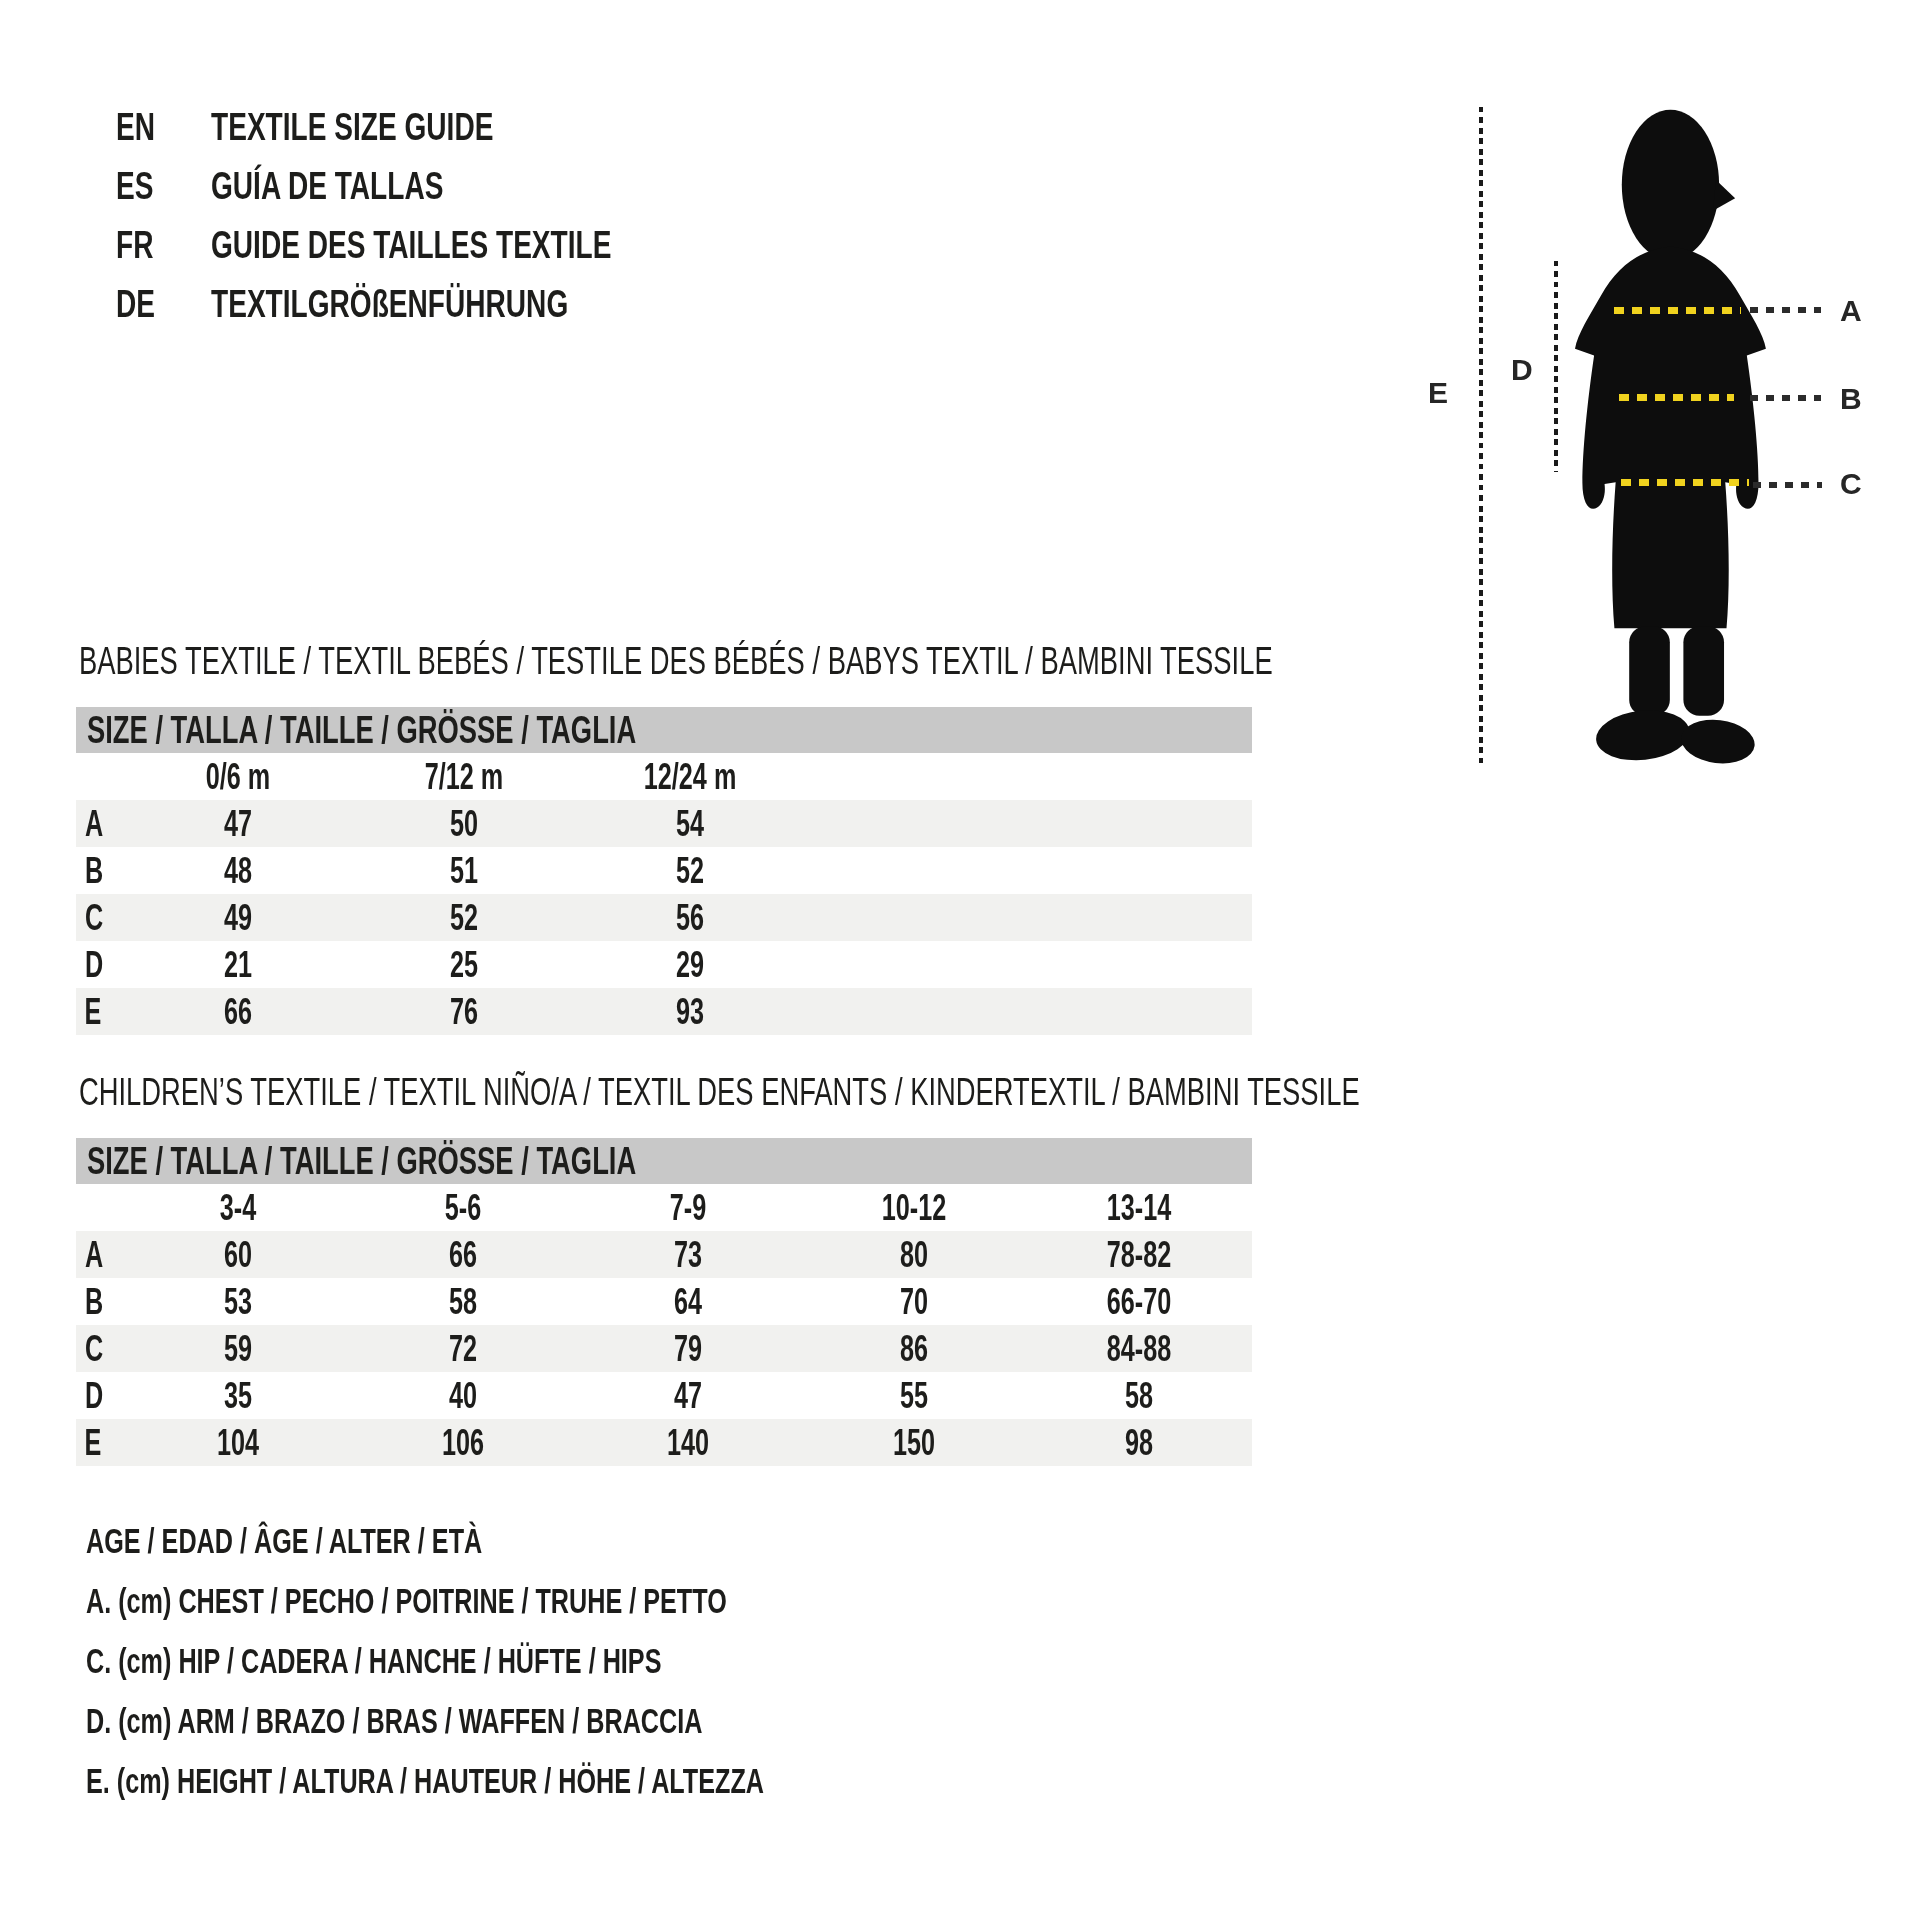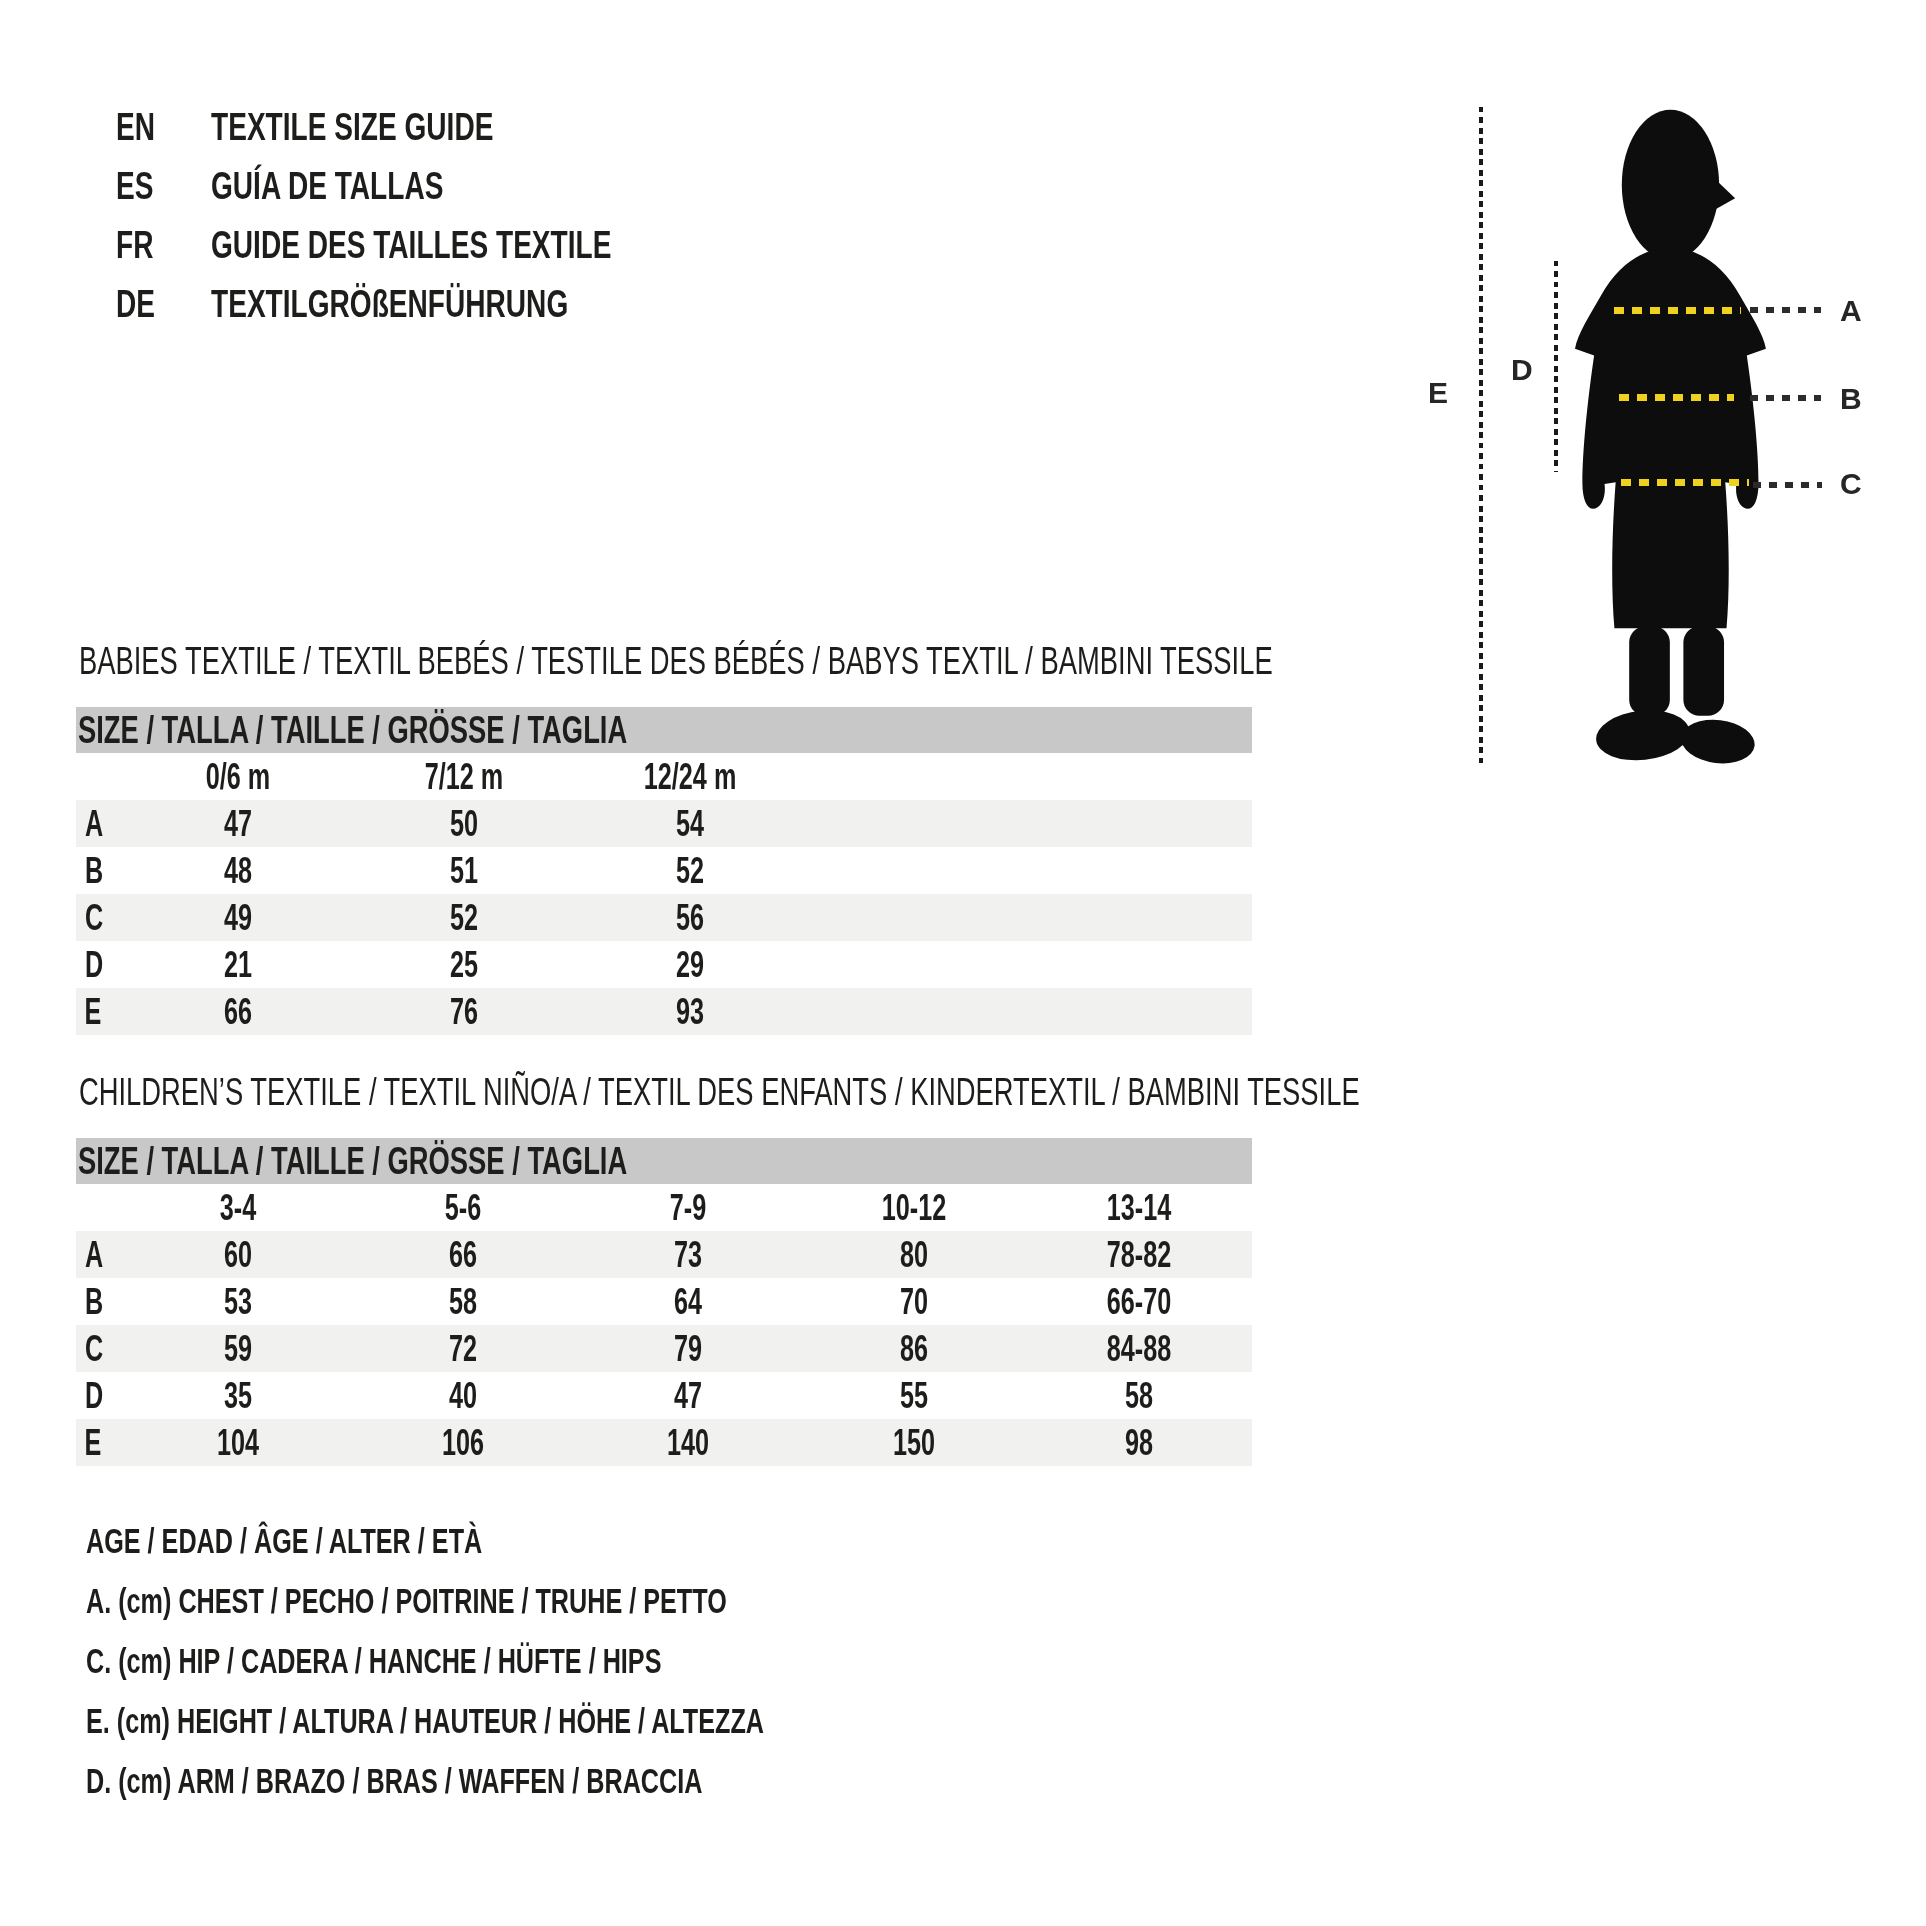--- a/index.html
+++ b/index.html
@@ -22,21 +22,21 @@
   .section-title { position:absolute; left:79px; height:43px; display:flex; align-items:flex-end;
                    font-size:38px; font-weight:400; }
   #babies-title   { top:640px; }
   #children-title { top:1071px; }
 
   
   .sizes-table { position:absolute; left:76px; width:1176px; }
   #babies-table   { top:707px; }
   #children-table { top:1138px; }
   .size-bar { height:46px; background:var(--bar-gray,#c8c8c8); display:flex; align-items:center;
-              padding-left:2px; box-sizing:border-box; font-size:38px; font-weight:700; }
+              padding-left:11px; box-sizing:border-box; font-size:38px; font-weight:700; }
   .trow { display:flex; align-items:center; height:47px; font-size:36px; font-weight:700; }
   .trow.stripe { background:var(--stripe-gray,#f1f1ef); }
   .rlabel { width:49px; padding-left:5px; box-sizing:border-box; }
   .tcell { width:226px; text-align:center; }
 
   
   #legend { position:absolute; left:86px; top:1511px; font-size:35px; font-weight:700; }
   .legend-line { height:60px; display:flex; align-items:center; }
 
   
@@ -236,21 +236,21 @@
     <div class="legend-line">
         <span class="cond">AGE / EDAD / ÂGE / ALTER / ETÀ</span>
       </div>
     <div class="legend-line">
         <span class="cond">A. (cm) CHEST / PECHO / POITRINE / TRUHE / PETTO</span>
       </div>
     <div class="legend-line">
         <span class="cond">C. (cm) HIP / CADERA / HANCHE / HÜFTE / HIPS</span>
       </div>
     <div class="legend-line">
+        <span class="cond">D. (cm) ARM / BRAZO / BRAS / WAFFEN / BRACCIA</span>
+      </div>
+    <div class="legend-line">
         <span class="cond">E. (cm) HEIGHT / ALTURA / HAUTEUR / HÖHE / ALTEZZA</span>
       </div>
-    <div class="legend-line">
-        <span class="cond">D. (cm) ARM / BRAZO / BRAS / WAFFEN / BRACCIA</span>
-      </div>
   </div>
 
 </div>
 
 
 </body></html>

